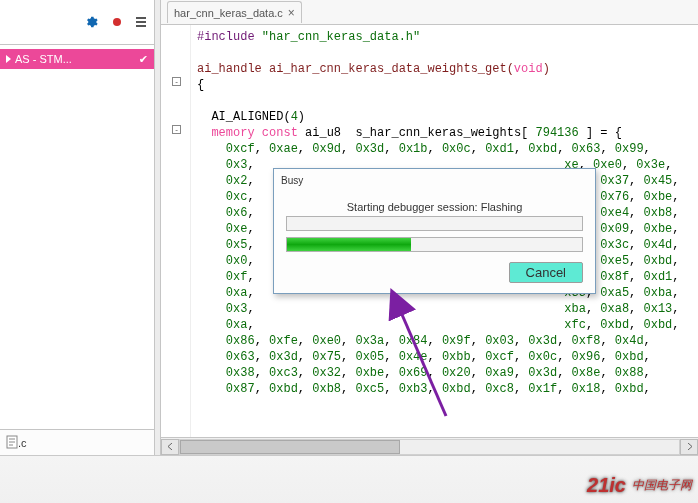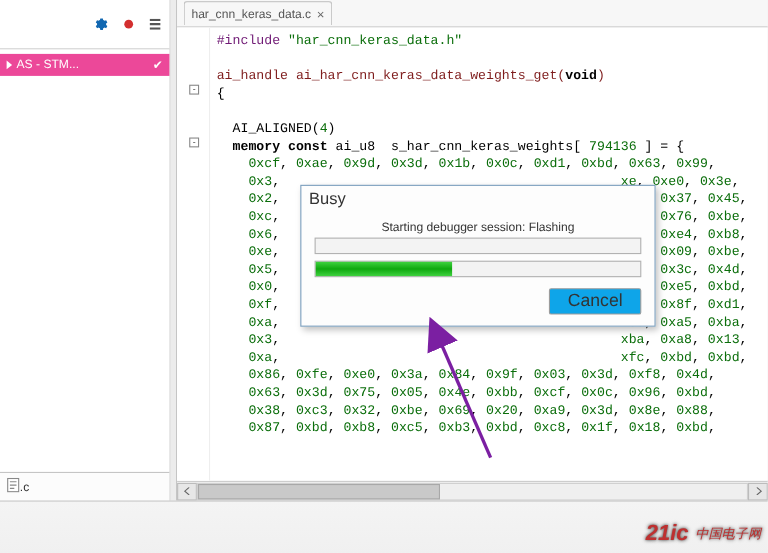--- a/index.html
+++ b/index.html
@@ -16,38 +16,38 @@
   .gutter { width:6px; background:#ececec; border-right:1px solid #c5c5c5;}
   .main { flex:1; display:flex; flex-direction:column; background:#eee; position:relative;}
   .tab-bar { height:25px; background:#f7f7f7; border-bottom:1px solid #c5c5c5; display:flex; align-items:center; padding-left:6px; }
   .tab { height:22px; background:#f7f7f7; border:1px solid #c5c5c5; border-bottom:none; border-radius:3px 3px 0 0; display:flex; align-items:center; padding:0 6px; gap:5px; font-size:11px; color:#555;}
   .tab .tx { max-width:110px; white-space:nowrap; overflow:hidden; text-overflow:clip;}
   .tab-close { font-size:12px; color:#666; cursor:pointer; }
   .editor-wrap { flex:1; display:flex; background:#fff; position:relative; overflow:hidden;}
   .gut { width:30px; background:#fff; border-right:1px solid #eee; position:relative;}
   .fold { position:absolute; left:11px; width:9px; height:9px; border:1px solid #888; background:#fff; font-size:8px; line-height:7px; text-align:center; color:#444;}
   .code { flex:1; font-family:"Consolas","Courier New",monospace; font-size:12px; line-height:16px; color:#000; padding:4px 2px 4px 6px; white-space:pre; overflow:hidden;}
-  .kw { color:#000000; font-weight:bold; } 
+  .kw { color:#ec4899; font-weight:normal; } 
   .pp { color:#701a75; } 
   .str { color:#0b6e0b; } 
   .num { color:#0b6e0b; }
   .ty { color:#7f1d1d; }
   .hscroll { height:18px; background:#f0f0f0; border-top:1px solid #c5c5c5; display:flex; align-items:center; }
   .hscroll .arrow { width:18px; height:16px; background:#e7e7e7; border:1px solid #bcbcbc; display:flex; align-items:center; justify-content:center;}
   .hscroll .track { flex:1; height:16px; background:#efefef; border:1px solid #d0d0d0; position:relative;}
   .hscroll .thumb { position:absolute; top:0; bottom:0; left:0; width:44%; background:#c9c9c9; border:1px solid #a8a8a8;}
   .bottom-strip { position:absolute; left:0; right:0; bottom:0; height:48px; background:linear-gradient(#f4f4f4,#f0f0f0); border-top:1px solid #c9c9c9;}
   .dialog { position:absolute; left:273px; top:168px; width:323px; background:#fdfdfd; border:1px solid #7a9ebd; box-shadow:2px 3px 6px rgba(0,0,0,0.25); font-family:"Segoe UI",Tahoma,sans-serif;}
-  .dlg-title { height:22px; display:flex; align-items:center; padding:0 7px; font-size:15px; color:#333;}
+  .dlg-title { height:22px; display:flex; align-items:center; padding:0 7px; font-size:10px; color:#333;}
   .dlg-body { padding:4px 12px 10px 12px; font-size:11px; color:#333;}
   .msg { margin:6px 0 3px 0;text-align:center; }
   .bar { width:100%; height:15px; border:1px solid #b2b2b2; background:#f3f3f3; position:relative; margin-bottom:6px;}
   .bar.fill::before { content:""; position:absolute; top:0; left:0; bottom:0; width:42%; background:linear-gradient(to bottom,#3fd23f 0%,#0fa80f 50%,#3fd23f 100%);}
   .dlg-btns { text-align:right; padding-top:4px;}
-  .btn { font-size:16px; font-family:"Segoe UI",Tahoma,sans-serif; padding:2px 16px; background:#0ea5e9; border:1px solid #9c9c9c; color:#333; border-radius:2px;}
+  .btn { font-size:13px; font-family:"Segoe UI",Tahoma,sans-serif; padding:2px 16px; background:#5eead4; border:1px solid #9c9c9c; color:#333; border-radius:2px;}
   
   .arrow-annot { position:absolute; left:396px; top:306px; pointer-events:none;}
   .arrow-annot svg { overflow:visible; }
   
   .wm { position:absolute; right:6px; bottom:6px; font-family:Arial,sans-serif; color:#b91c1c; text-shadow:0 0 4px #555,0 0 2px #555; font-size:14px; font-style:italic; display:flex; align-items:center; gap:6px; opacity:.9;margin-top:48px;}
   .wm b { font-size:20px; font-style:italic; font-weight:bold;}
   .wm span.cn { font-size:12px;}
 </style>
 </head>
 <body>

